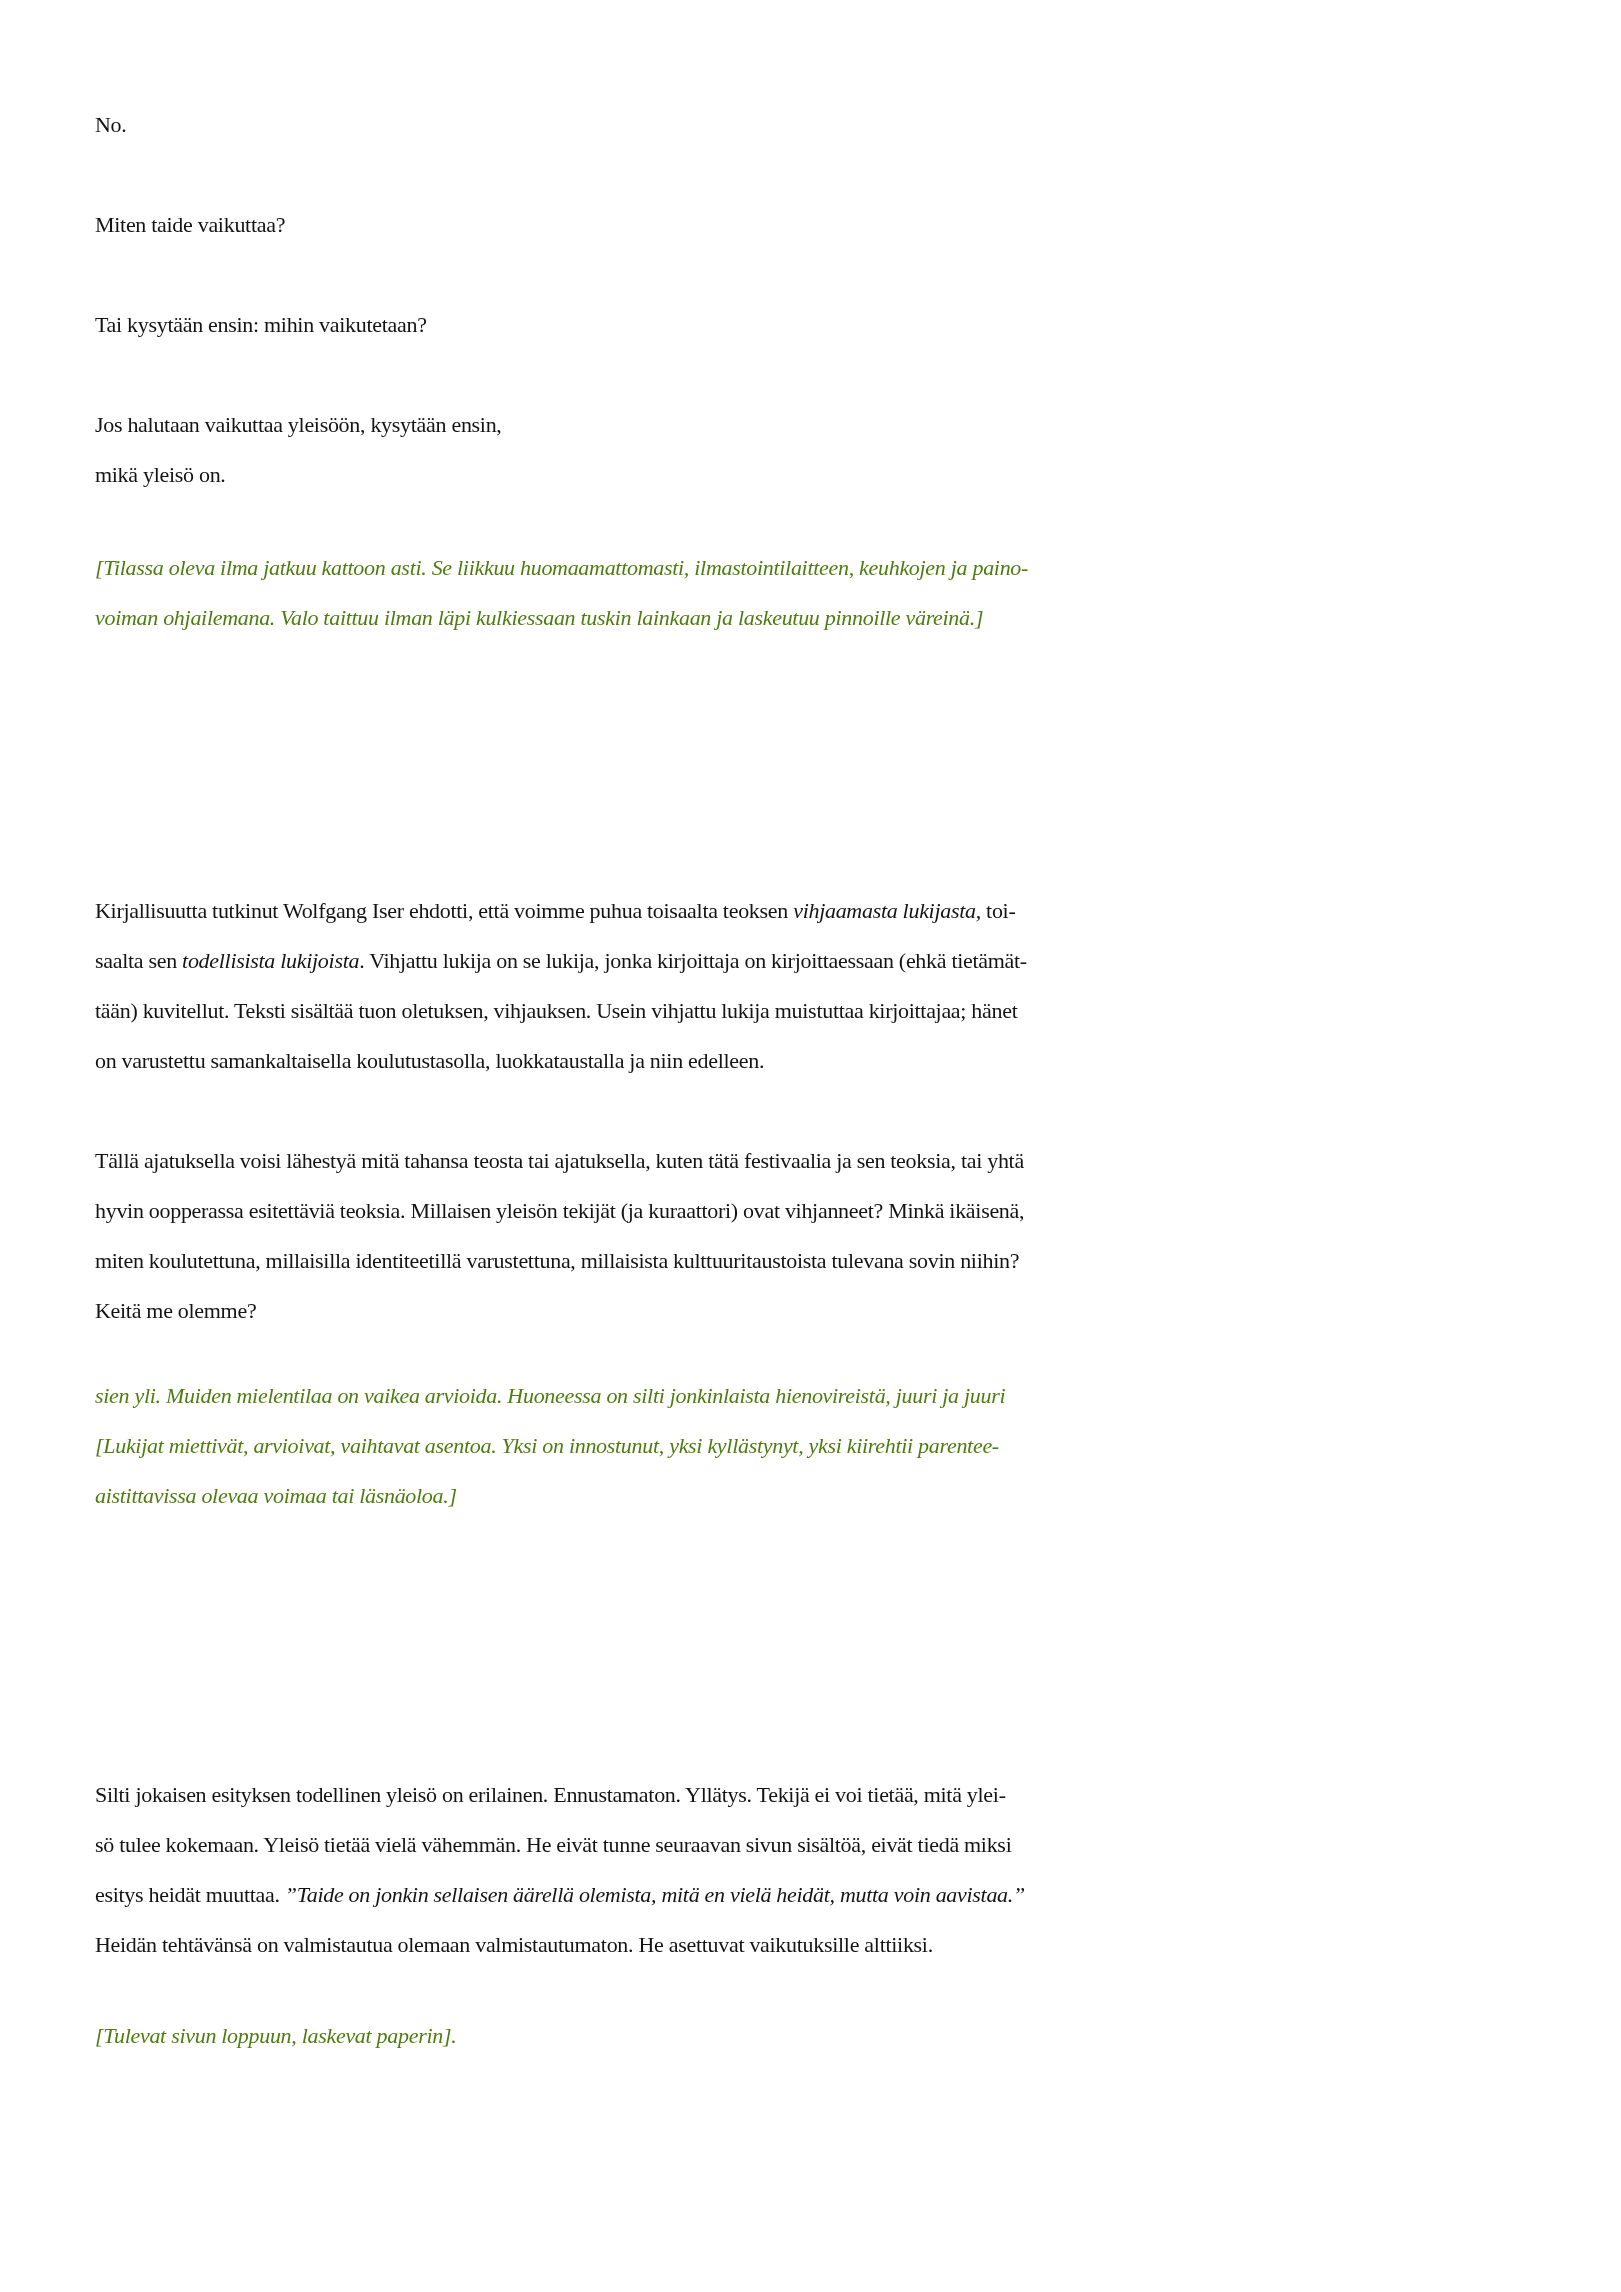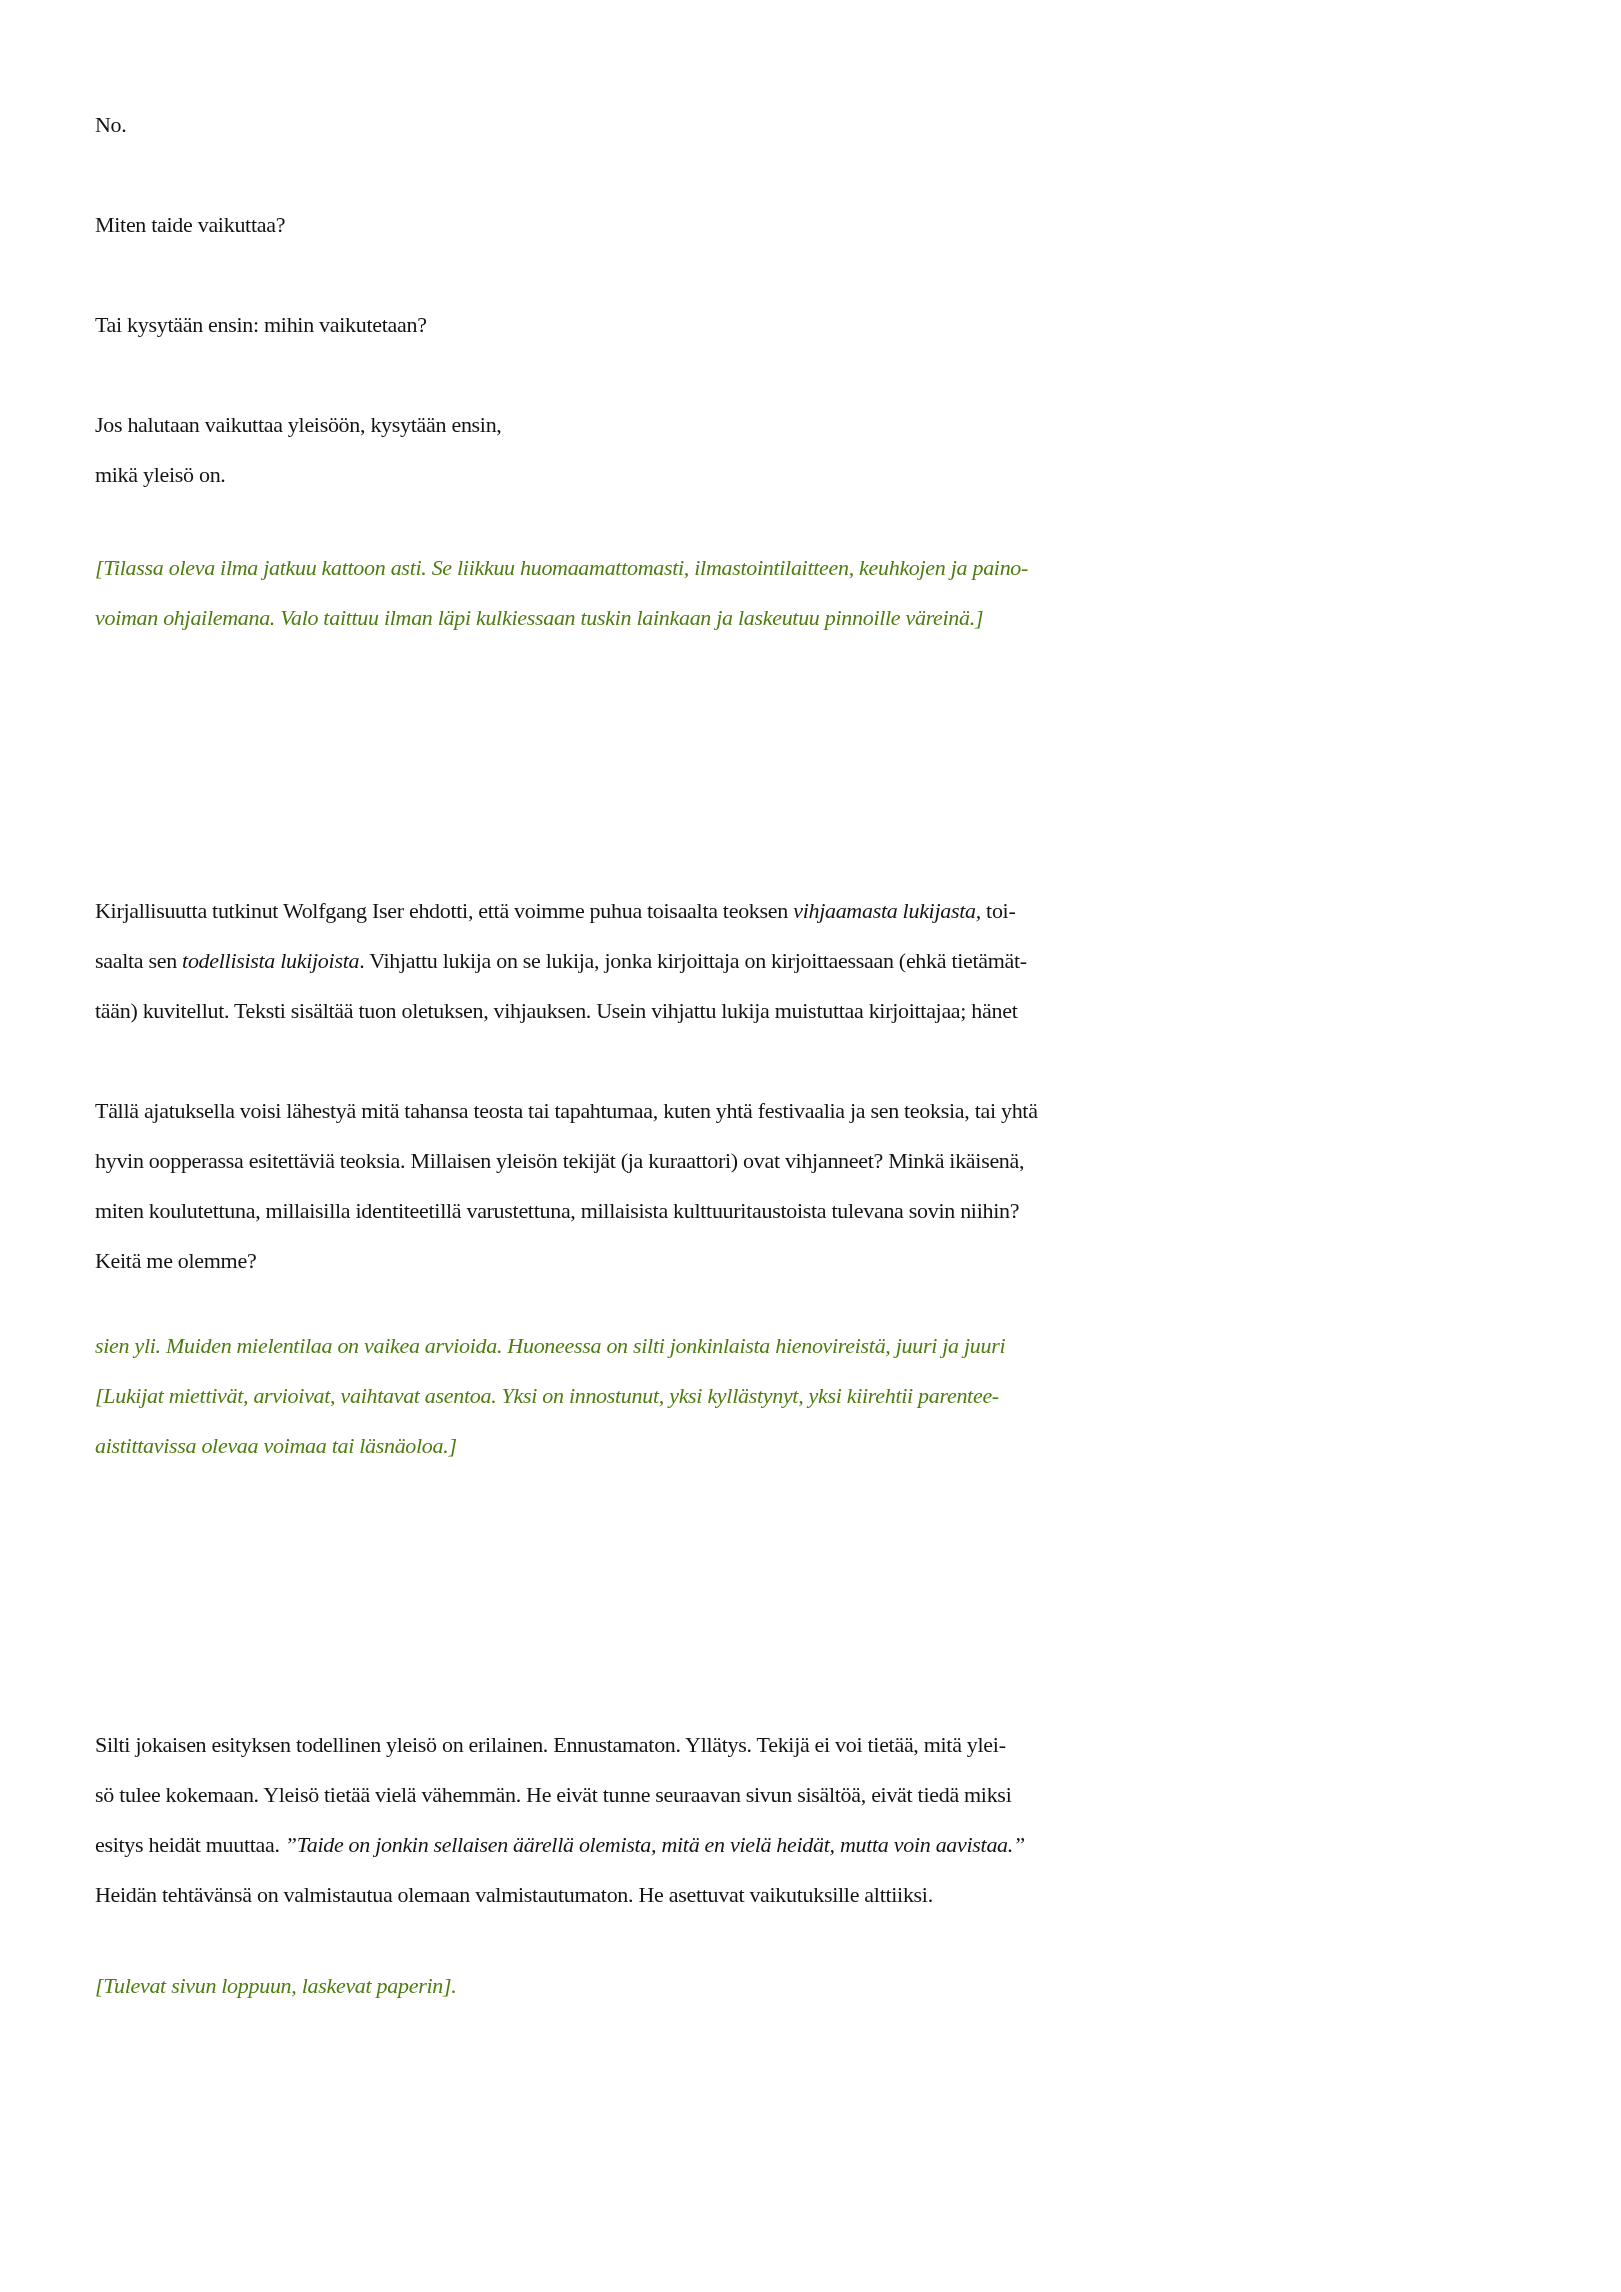--- a/index.html
+++ b/index.html
@@ -61,24 +61,25 @@
 
   <div class="block stage mb-big1">
     <div class="ln"><span class="lc"><span>[Tilassa oleva ilma jatkuu kattoon asti. Se liikkuu huomaamattomasti, ilmastointilaitteen, keuhkojen ja paino-</span></span></div>
     <div class="ln"><span class="lc"><span>voiman ohjailemana. Valo taittuu ilman läpi kulkiessaan tuskin lainkaan ja laskeutuu pinnoille väreinä.]</span></span></div>
   </div>
 
   <div class="block mb-line">
     <div class="ln"><span class="lc"><span>Kirjallisuutta tutkinut Wolfgang Iser ehdotti, että voimme puhua toisaalta teoksen </span><span class="it">vihjaamasta lukijasta,</span><span> toi-</span></span></div>
     <div class="ln"><span class="lc"><span>saalta sen </span><span class="it">todellisista lukijoista</span><span>. Vihjattu lukija on se lukija, jonka kirjoittaja on kirjoittaessaan (ehkä tietämät-</span></span></div>
     <div class="ln"><span class="lc"><span>tään) kuvitellut. Teksti sisältää tuon oletuksen, vihjauksen. Usein vihjattu lukija muistuttaa kirjoittajaa; hänet</span></span></div>
+    <div class="ln"><span class="lc"><span>on varustettu samankaltaisella koulutustasolla, luokkataustalla ja niin edelleen.</span></span></div>
   </div>
 
   <div class="block mb-pre-red2">
-    <div class="ln"><span class="lc"><span>Tällä ajatuksella voisi lähestyä mitä tahansa teosta tai tapahtumaa, kuten yhtä festivaalia ja sen teoksia, tai yhtä</span></span></div>
+    <div class="ln"><span class="lc"><span>Tällä ajatuksella voisi lähestyä mitä tahansa teosta tai ajatuksella, kuten tätä festivaalia ja sen teoksia, tai yhtä</span></span></div>
     <div class="ln"><span class="lc"><span>hyvin oopperassa esitettäviä teoksia. Millaisen yleisön tekijät (ja kuraattori) ovat vihjanneet? Minkä ikäisenä,</span></span></div>
     <div class="ln"><span class="lc"><span>miten koulutettuna, millaisilla identiteetillä varustettuna, millaisista kulttuuritaustoista tulevana sovin niihin?</span></span></div>
     <div class="ln"><span class="lc"><span>Keitä me olemme?</span></span></div>
   </div>
 
   <div class="block stage mb-big2">
     <div class="ln"><span class="lc"><span>sien yli. Muiden mielentilaa on vaikea arvioida. Huoneessa on silti jonkinlaista hienovireistä, juuri ja juuri</span></span></div>
     <div class="ln"><span class="lc"><span>[Lukijat miettivät, arvioivat, vaihtavat asentoa. Yksi on innostunut, yksi kyllästynyt, yksi kiirehtii parentee-</span></span></div>
     <div class="ln"><span class="lc"><span>aistittavissa olevaa voimaa tai läsnäoloa.]</span></span></div>
   </div>

